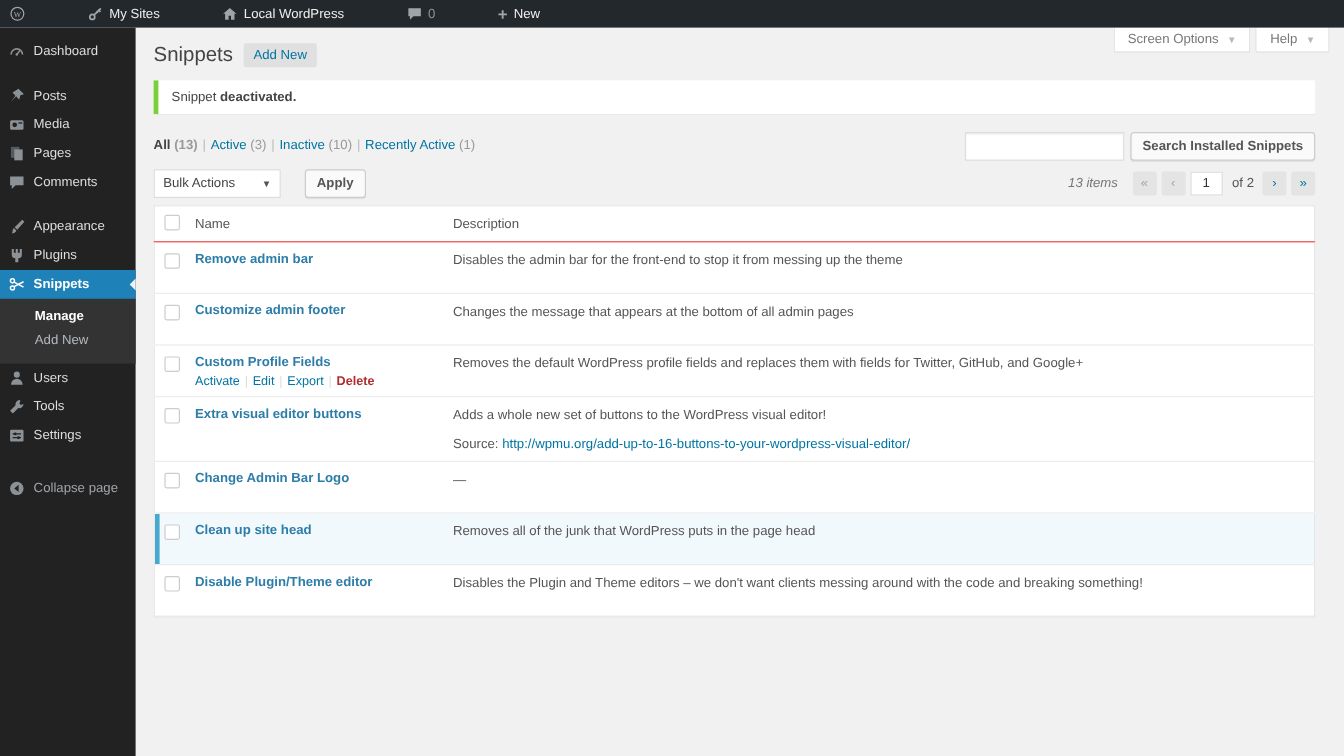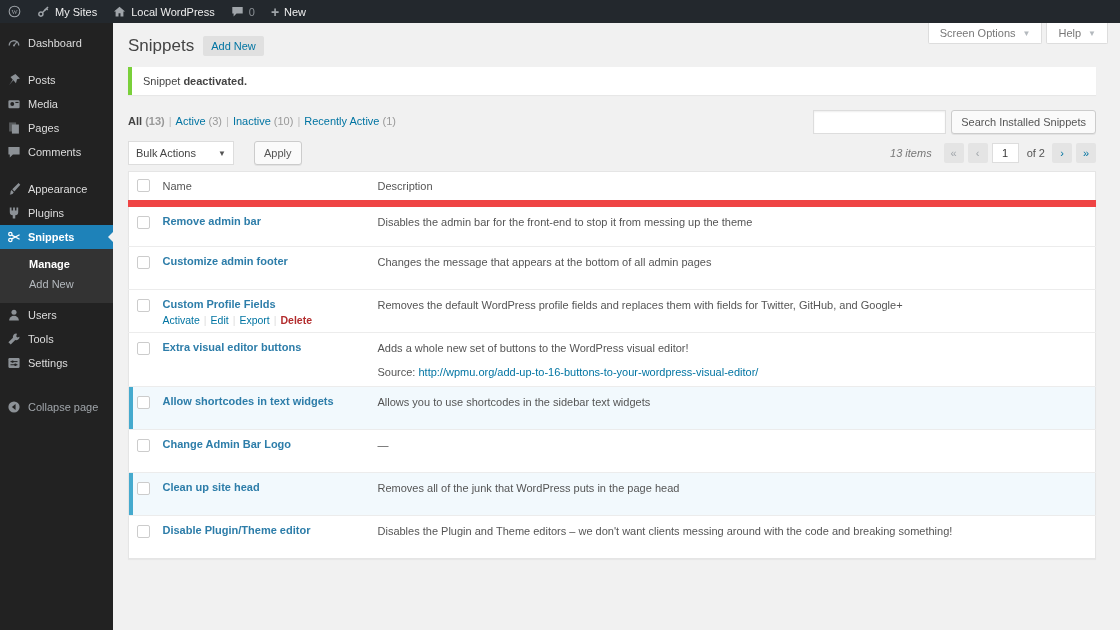--- a/index.html
+++ b/index.html
@@ -3,21 +3,21 @@
 <meta charset="utf-8">
 <style>
   * { margin:0; padding:0; box-sizing:border-box; }
   html,body { width:1120px; height:630px; overflow:hidden; }
   body { font-family:"Liberation Sans",sans-serif; background:#f1f1f1; position:relative; color:#444; }
   a { text-decoration:none; cursor:pointer; }
 
   
   .adminbar { position:absolute; top:0; left:0; width:1120px; height:23px; background:#23282d;
               display:flex; justify-content:space-between; font-size:11px; z-index:50; }
-  .ab-group { display:flex; }
+  .ab-group { display:flex;gap:36px; }
   .ab-item { display:flex; align-items:center; gap:5px; padding:0 8px; color:#eee; cursor:pointer; height:23px; }
   .ab-item svg { width:13px; height:13px; color:#a0a5aa; display:block; }
   .ab-count { color:#8c9196; }
   .ab-plus { color:#a0a5aa; font-size:14px; font-weight:bold; line-height:1; }
   .avatar { width:15px; height:15px; margin-left:5px; border:1px solid #555;
             background:
               linear-gradient(45deg,#e8926f 25%,transparent 25%,transparent 75%,#e8926f 75%),
               linear-gradient(45deg,#c96a3f 25%,#f4c9a8 25%,#f4c9a8 75%,#c96a3f 75%);
             background-size:8px 8px; background-position:0 0,4px 4px; }
 
@@ -61,41 +61,41 @@
   .subsubsub .current-filter { font-weight:bold; color:#444; }
   .subsubsub .count { color:#999; }
   .subsubsub .sep { color:#bbb; margin:0 4px; }
 
   .search-form { display:flex; gap:5px; }
   .search-input { width:133px; height:24px; border:1px solid #ddd; background:#fff; padding:0 5px;
                   font-size:11px; font-family:"Liberation Sans",sans-serif;
                   box-shadow:inset 0 1px 2px rgba(0,0,0,.07); }
   .button { height:24px; background:#fafafa; border:1px solid #ccc; border-radius:3px; color:#555;
             font-size:11px; padding:0 9px; font-family:"Liberation Sans",sans-serif; cursor:pointer;
-            box-shadow:0 1px 0 rgba(0,0,0,.06); }
+            box-shadow:0 1px 0 rgba(0,0,0,.06);font-weight:bold; }
 
   .tablenav { display:flex; justify-content:space-between; align-items:center; margin:7px 0 6px; }
   .bulkactions { display:flex; gap:20px; }
   .fake-select { width:106px; height:24px; border:1px solid #ddd; background:#fff; font-size:11px; color:#444;
                  display:flex; align-items:center; justify-content:space-between; padding:0 7px; cursor:pointer; }
   .sel-arrow { font-size:8px; color:#555; }
   .tablenav-pages { display:flex; align-items:center; gap:4px; font-size:11px; color:#555; }
   .displaying-num { font-style:italic; color:#777; margin-right:8px; }
   .page-btn { width:20px; height:20px; background:#e4e4e4; border-radius:2px; display:flex;
               align-items:center; justify-content:center; font-size:11px; cursor:pointer; }
   .page-btn.off { color:#a0a5aa; cursor:default; }
   .page-btn.on { color:#0074a2; }
   .current-page { width:27px; height:20px; border:1px solid #ddd; background:#fff; text-align:center;
                   font-size:11px; color:#333; font-family:"Liberation Sans",sans-serif; }
   .of-total { margin:0 3px 0 4px; }
 
   
   table.widefat { width:100%; border-collapse:collapse; table-layout:fixed; background:#fff;
                   border:1px solid #e5e5e5; box-shadow:0 1px 1px rgba(0,0,0,.04); font-size:11px; }
-  .widefat th { text-align:left; font-weight:400; color:#555; padding:6px 8px; border-bottom:7px solid #ef4444; }
+  .widefat th { text-align:left; font-weight:400; color:#555; padding:6px 8px; border-bottom:1px solid #ef4444; }
   .widefat td { padding:8px 8px 6px; vertical-align:top; }
   .col-cb { width:26px; }
   .col-name { width:215px; }
   tbody tr { height:43px; }
   tbody tr + tr td { border-top:1px solid #ececec; }
   tbody tr.active-row { background:#f2f9fd; }
   tbody tr.active-row td:first-child { box-shadow:inset 4px 0 0 #45aace; }
   input[type=checkbox] { -webkit-appearance:none; appearance:none; width:13px; height:13px;
                          border:1px solid #ccc; border-radius:2px; background:#fff; cursor:pointer; margin-top:1px; }
   .name-link { color:#2d7da9; font-weight:bold; }
@@ -391,27 +391,20 @@
             </td>
           </tr>
           <tr>
             <td><input type="checkbox" style=""></td>
             <td><a class="name-link">Extra visual editor buttons</a></td>
             <td class="desc">
               <p>Adds a whole new set of buttons to the WordPress visual editor!</p>
               <p>Source: <a>http://wpmu.org/add-up-to-16-buttons-to-your-wordpress-visual-editor/</a></p>
             </td>
           </tr>
-          <tr class="active-row">
-            <td><input type="checkbox" style=""></td>
-            <td><a class="name-link">Allow shortcodes in text widgets</a></td>
-            <td class="desc">
-              <p>Allows you to use shortcodes in the sidebar text widgets</p>
-            </td>
-          </tr>
           <tr>
             <td><input type="checkbox" style=""></td>
             <td><a class="name-link">Change Admin Bar Logo</a></td>
             <td class="desc">
               <p>—</p>
             </td>
           </tr>
           <tr class="active-row">
             <td><input type="checkbox" style=""></td>
             <td><a class="name-link">Clean up site head</a></td>

